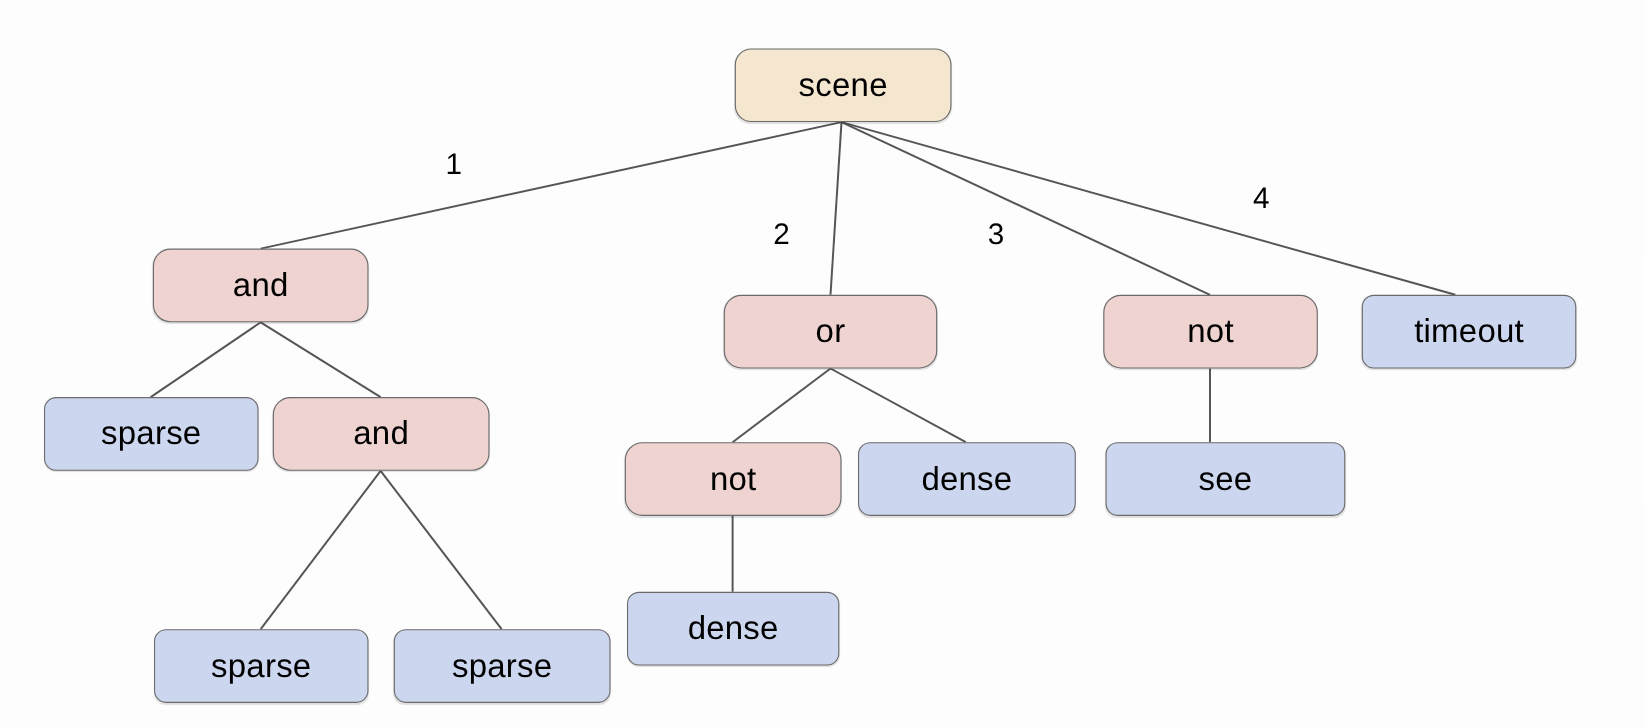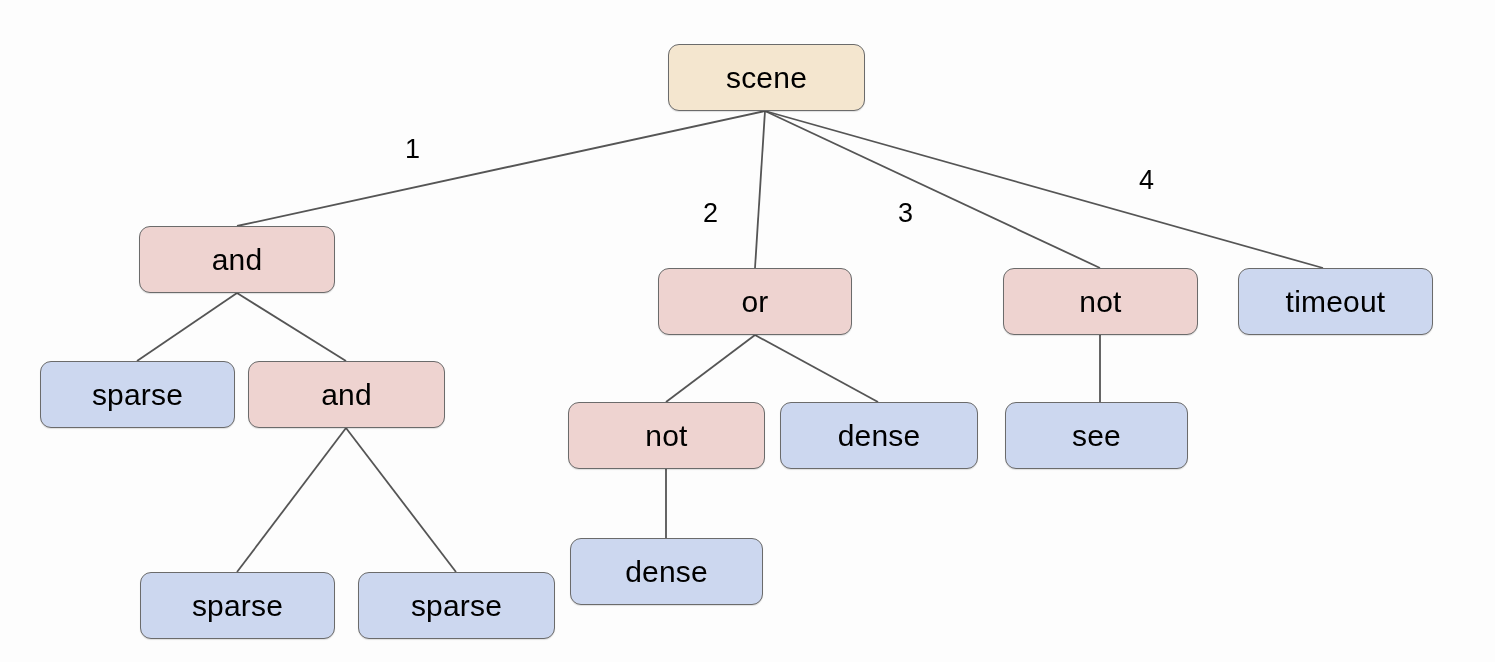--- a/index.html
+++ b/index.html
@@ -33,21 +33,21 @@
     display: flex;
     align-items: center;
     justify-content: center;
     color: #000000;
     font-size: 30px;
     line-height: 1;
     letter-spacing: 0.2px;
     box-shadow: 0 1px 1px rgba(0,0,0,0.12);
   }
   .node-root  { background: #f4e6cf; }
-  .node-op    { background: #eed3d0; }
+  .node-op    { background: #eed3d0; border-radius: 16px; }
   .node-leaf  { background: #ccd7ef; }
   .edge-label {
     position: absolute;
     color: #000000;
     font-size: 27px;
     line-height: 1;
     white-space: nowrap;
   }
 </style>
 </head>
@@ -62,21 +62,21 @@
       <line x1="237" y1="293" x2="137" y2="361" stroke="#555555" stroke-width="1.8"></line>
       <line x1="237" y1="293" x2="346" y2="361" stroke="#555555" stroke-width="1.8"></line>
       <line x1="346" y1="428" x2="237" y2="572" stroke="#555555" stroke-width="1.8"></line>
       <line x1="346" y1="428" x2="456" y2="572" stroke="#555555" stroke-width="1.8"></line>
       <line x1="755" y1="335" x2="666" y2="402" stroke="#555555" stroke-width="1.8"></line>
       <line x1="755" y1="335" x2="878" y2="402" stroke="#555555" stroke-width="1.8"></line>
       <line x1="666" y1="469" x2="666" y2="538" stroke="#555555" stroke-width="1.8"></line>
       <line x1="1100" y1="335" x2="1100" y2="402" stroke="#555555" stroke-width="1.8"></line>
     </svg>
   <div id="node-layer">
-      <div class="node node-root" style="left: 668px; top: 44px; width: 197px; height: 67px;">
+      <div class="node node-root" style="left: 668px; top: 44px; width: 197px; height: 67px; border-radius: 15px;">
         <span>scene</span>
       </div>
       <div class="node node-op" style="left: 139px; top: 226px; width: 196px; height: 67px;">
         <span>and</span>
       </div>
       <div class="node node-leaf" style="left: 40px; top: 361px; width: 195px; height: 67px;">
         <span>sparse</span>
       </div>
       <div class="node node-op" style="left: 248px; top: 361px; width: 197px; height: 67px;">
         <span>and</span>
@@ -95,21 +95,21 @@
       </div>
       <div class="node node-leaf" style="left: 780px; top: 402px; width: 198px; height: 67px;">
         <span>dense</span>
       </div>
       <div class="node node-leaf" style="left: 570px; top: 538px; width: 193px; height: 67px;">
         <span>dense</span>
       </div>
       <div class="node node-op" style="left: 1003px; top: 268px; width: 195px; height: 67px;">
         <span>not</span>
       </div>
-      <div class="node node-leaf" style="left: 1005px; top: 402px; width: 183px; height: 67px;">
+      <div class="node node-leaf" style="left: 1005px; top: 402px; width: 218px; height: 67px;">
         <span>see</span>
       </div>
       <div class="node node-leaf" style="left: 1226px; top: 268px; width: 195px; height: 67px; margin-left: 12px;">
         <span>timeout</span>
       </div>
     </div>
   <div id="label-layer">
       <div class="edge-label" style="left: 405px; top: 136px;">1</div>
       <div class="edge-label" style="left: 703px; top: 200px;">2</div>
       <div class="edge-label" style="left: 898px; top: 200px;">3</div>

